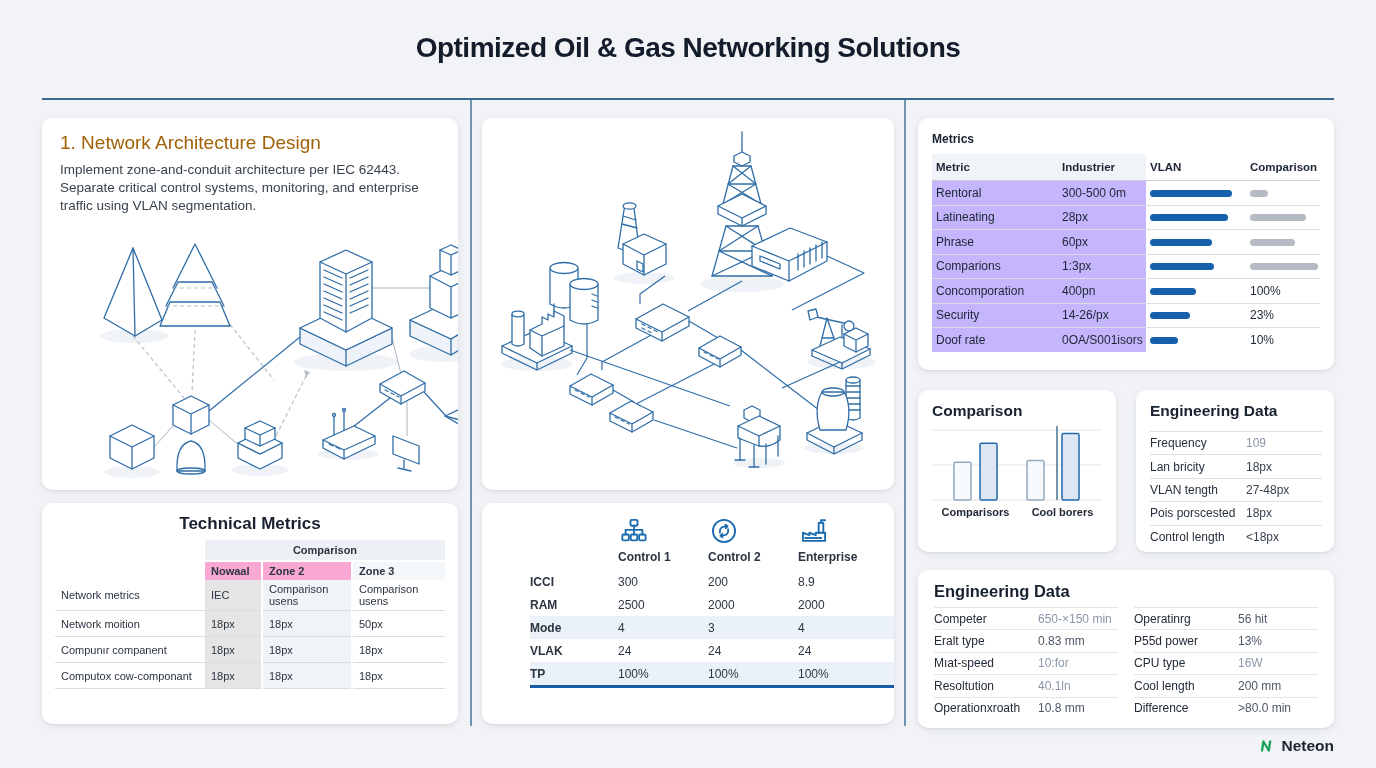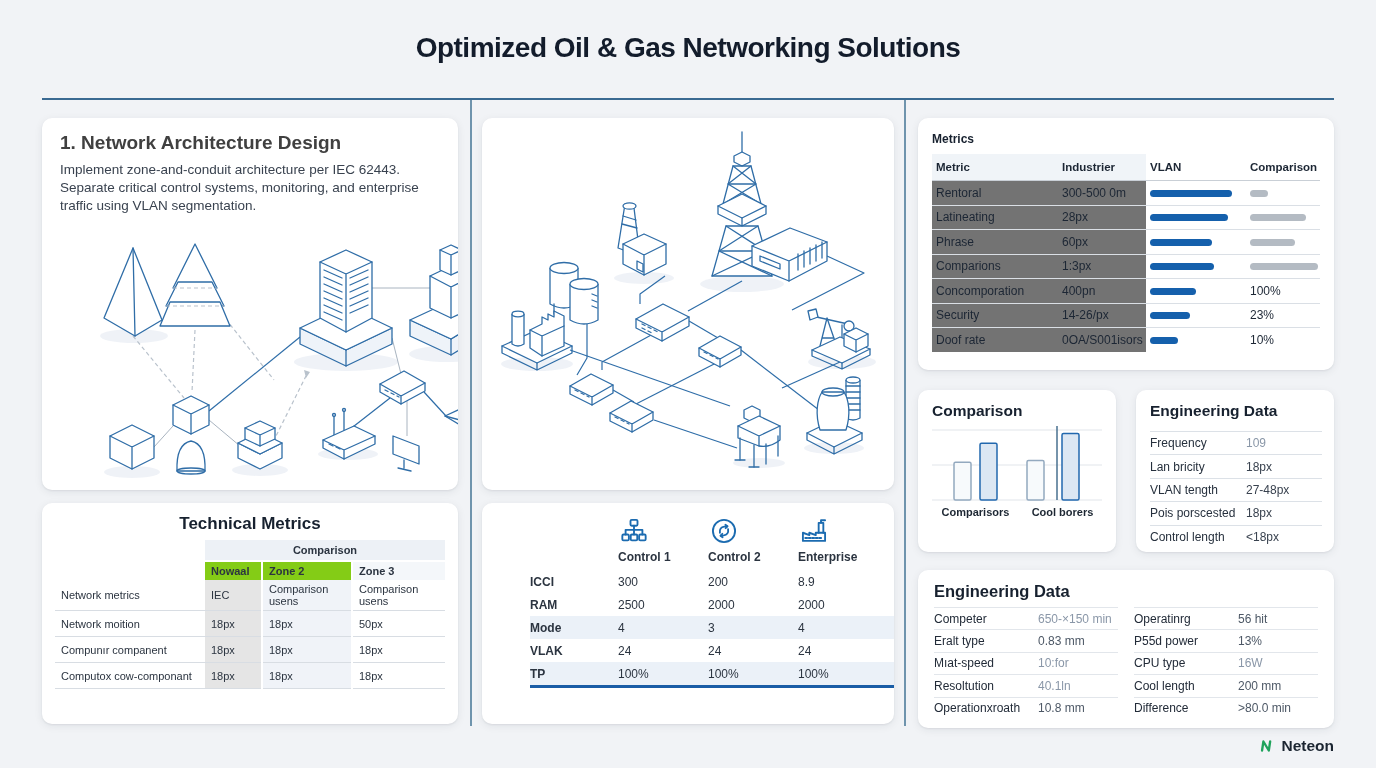--- a/index.html
+++ b/index.html
@@ -13,30 +13,30 @@
   }
   .h-rule{position:absolute;left:42px;width:1292px;top:98px;height:2px;background:#3a6a92;}
   .v-rule{position:absolute;top:100px;height:626px;width:1.5px;background:#6f94ad;}
   .v1{left:470px;} .v2{left:904px;}
   .card{
     position:absolute;background:#ffffff;border-radius:10px;
     box-shadow:0 1px 2px rgba(23,34,52,.07),0 2px 8px rgba(23,34,52,.08);
   }
   
   .card1{left:42px;top:118px;width:416px;height:372px;}
-  .card1 h2{margin:14px 18px 0;font-size:19px;font-weight:700;color:#404040;}
+  .card1 h2{margin:14px 18px 0;font-size:19px;font-weight:400;color:#a16207;}
   .card1 p{margin:7px 18px 0;font-size:13.5px;line-height:1.32;color:#39424f;}
   .card1 svg{position:absolute;left:0;top:122px;}
   
   .card2{left:42px;top:503px;width:416px;height:221px;}
   .card2 h3{margin:11px 0 6px;text-align:center;font-size:17px;font-weight:700;color:#17212f;}
   .tm-table{border-collapse:collapse;margin-left:13px;font-size:11px;color:#2b3440;table-layout:fixed;width:390px;}
   .tm-table td,.tm-table th{padding:3px 6px;text-align:left;vertical-align:middle;font-weight:400;}
   .tm-span{background:#edf1f6;text-align:center !important;font-weight:700 !important;font-size:11px;padding:4px 0 !important;}
-  .tm-h{font-weight:700 !important;background:#84cc16;border-top:2px solid #fff;}
+  .tm-h{font-weight:700 !important;background:#f9a8d4;border-top:2px solid #fff;}
   .tm-h.g2{border-left:2px solid #fff;}
   .tm-h.g3{background:#f4f7fa;border-left:2px solid #fff;}
   .tm-body td{border-bottom:1px solid #d8dde3;height:19px;}
   .tm-body td.tm-c0{background:#e5e5e5;}
   .tm-body td.tm-c1{background:#f0f3f8;border-left:2px solid #fff;}
   .tm-body td.tm-c2{border-left:2px solid #fff;}
   
   .card3{left:482px;top:118px;width:412px;height:372px;}
   
   .card4{left:482px;top:503px;width:412px;height:221px;}
@@ -50,21 +50,21 @@
   .ct-body tr:last-child td{border-bottom:3px solid #1a5da6;}
   
   .card5{left:918px;top:118px;width:416px;height:252px;}
   .card5 h3{margin:14px 0 8px 14px;font-size:12px;font-weight:700;color:#17212f;}
   .m-head,.m-row{display:grid;grid-template-columns:126px 88px 100px 74px;align-items:center;margin:0 14px;}
   .m-head{height:26px;font-size:11.5px;font-weight:700;border-bottom:1px solid #c9cfd6;}
   .m-head .m-bg{background:#f0f4f8;height:100%;display:flex;align-items:center;}
   .m-row{height:23.5px;font-size:12px;border-bottom:1px solid #dadfe5;}
   .m-row:last-child{border-bottom:none;}
   .m-cell{padding-left:4px;white-space:nowrap;overflow:hidden;}
-  .m-bg{background:#737373;height:100%;display:flex;align-items:center;}
+  .m-bg{background:#c4b5fd;height:100%;display:flex;align-items:center;}
   .bar{display:inline-block;height:7px;border-radius:4px;}
   .bar.blue{background:#1560ac;}
   .bar.gray{background:#b4bbc3;}
   
   .card6{left:918px;top:390px;width:198px;height:162px;}
   .card6 h3{margin:12px 0 4px 14px;font-size:15.5px;font-weight:700;color:#17212f;}
   .c-labels{display:grid;grid-template-columns:1fr 1fr;margin:2px 10px 0 14px;font-size:11px;font-weight:700;color:#1d2733;}
   .c-labels div{text-align:center;}
   
   .card7{left:1136px;top:390px;width:198px;height:162px;}

